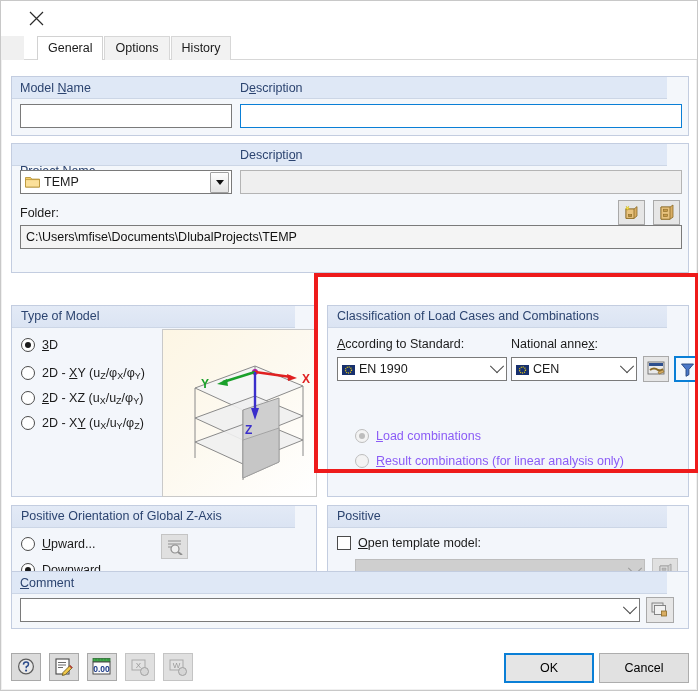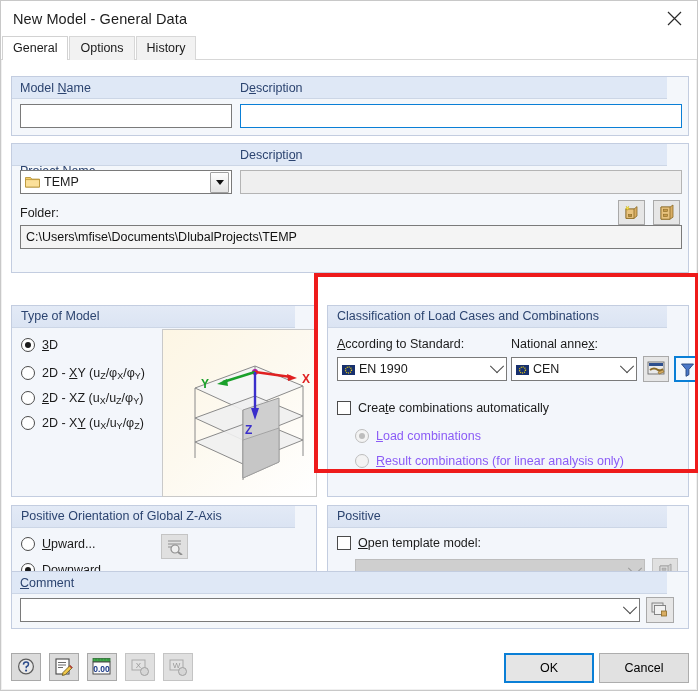--- a/index.html
+++ b/index.html
@@ -12,21 +12,21 @@
   }
   .window{position:relative;width:698px;height:691px;background:#f0f0f0;border:1px solid #c8c8c8;box-sizing:border-box;}
 
   
   .titlebar{height:35px;background:#ffffff;display:flex;align-items:center;padding:0 0 0 12px;box-sizing:border-box;}
   .title-text{font-size:14.5px;color:#1c1c1c;flex:1;letter-spacing:.1px;}
   .close-btn{width:46px;height:35px;display:flex;align-items:center;justify-content:center;cursor:default;}
   .close-btn svg{display:block;}
 
   
-  .tabstrip{height:24px;background:#ffffff;display:flex;align-items:flex-end;padding-left:1px;box-sizing:border-box;position:relative;}
+  .tabstrip{height:24px;background:#ffffff;display:flex;align-items:flex-end;padding-left:13px;box-sizing:border-box;position:relative;margin-left:23px;}
   .tabstrip:after{content:"";position:absolute;left:0;right:0;bottom:0;height:1px;background:#d7d7d7;}
   .tab{height:23px;line-height:23px;padding:0 10px;font-size:12.5px;background:#f2f2f2;border:1px solid #d7d7d7;border-bottom:none;margin-right:1px;position:relative;z-index:1;color:#1b1b1b;cursor:default;}
   .tab.active{background:#ffffff;z-index:3;border-color:#d2d2d2;}
   .tab.active:after{content:"";position:absolute;left:0;right:0;bottom:-1px;height:2px;background:#fff;}
 
   
   .client{position:absolute;left:1px;right:1px;top:59px;bottom:1px;background:#ffffff;}
   .inner{position:absolute;left:9px;top:5px;width:678px;}
 
   
@@ -91,21 +91,20 @@
 
   
   .preview{position:absolute;box-sizing:border-box;border:1px solid #c9c9c9;background:linear-gradient(135deg,#fdf6e4 0%,#fdf9ef 45%,#ffffff 100%);overflow:hidden;}
 </style>
 </head>
 <body>
 
 <div class="window">
 
   <div class="titlebar">
-    <div class="title-text">New Model - General Data</div>
     <div class="close-btn">
       <svg width="15" height="15" viewBox="0 0 15 15">
           <path d="M1 1 L14 14 M14 1 L1 14" stroke="#2b2b2b" stroke-width="1.2" fill="none"></path>
         </svg>
     </div>
   </div>
 
   <div class="tabstrip">
     <div class="tab active">General</div>
     <div class="tab">Options</div>
@@ -274,24 +273,20 @@
           <path d="M3 9 q4 -3 8 0 q2 1 5 -1" stroke="#8a6a26" stroke-width="2" fill="none"></path>
           <path d="M11 11 l5 -2 l1 2 l-5 2 z" fill="#d9ad63" stroke="#8a6a26" stroke-width="0.7"></path>
         </svg>
       </div>
       <div class="ibtn sel" style="left:346px;top:50px;width:26px;height:26px;">
         <svg width="15" height="15" viewBox="0 0 15 15">
           <path d="M1.5 2 h12 l-4.6 5.4 v5.3 l-2.9 1.6 v-6.9 z" fill="#4a78c8" stroke="#25457e" stroke-width="0.9"></path>
         </svg>
       </div>
 
-      <div class="check" style="left:9px;top:95px;">
-        <span class="bx"></span>
-        <span><span>Crea</span><u>t</u><span>e combinations automatically</span></span>
-      </div>
 
       <div class="radio dis on" style="left:27px;top:123px;">
         <span class="dot"></span>
         <span><span></span><u>L</u><span>oad combinations</span></span>
       </div>
       <div class="radio dis" style="left:27px;top:148px;">
         <span class="dot"></span>
         <span><span></span><u>R</u><span>esult combinations (for linear analysis only)</span></span>
       </div>
     </div>

